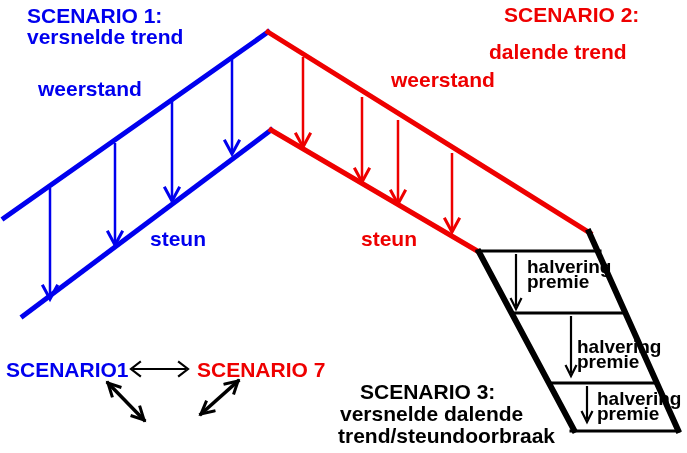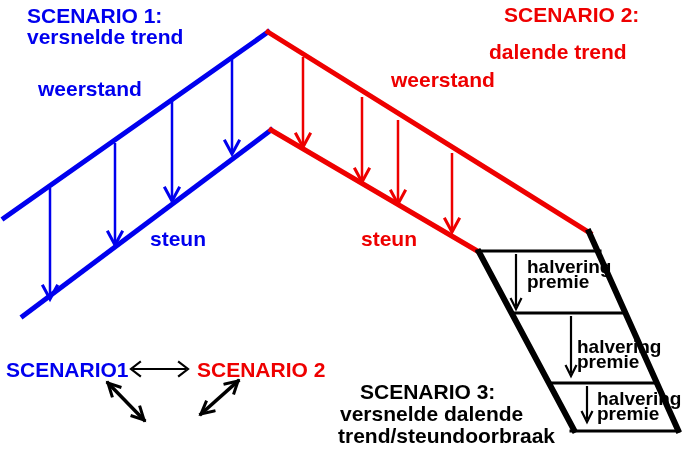--- a/index.html
+++ b/index.html
@@ -146,15 +146,15 @@
   <div>
     <div class="label small c-black" style="left:577px;top:340px;">halvering</div>
     <div class="label small c-black" style="left:577px;top:355px;">premie</div>
   </div>
   <div>
     <div class="label small c-black" style="left:597px;top:392px;">halvering</div>
     <div class="label small c-black" style="left:597px;top:407px;">premie</div>
   </div>
 
   <div class="label c-blue" style="left:6px;top:359px;">SCENARIO1</div>
-  <div class="label c-red" style="left:197px;top:359px;">SCENARIO 2</div>
+  <div class="label c-red" style="left:197px;top:359px;">SCENARIO 7</div>
 
 </div>
 
 </body></html>

